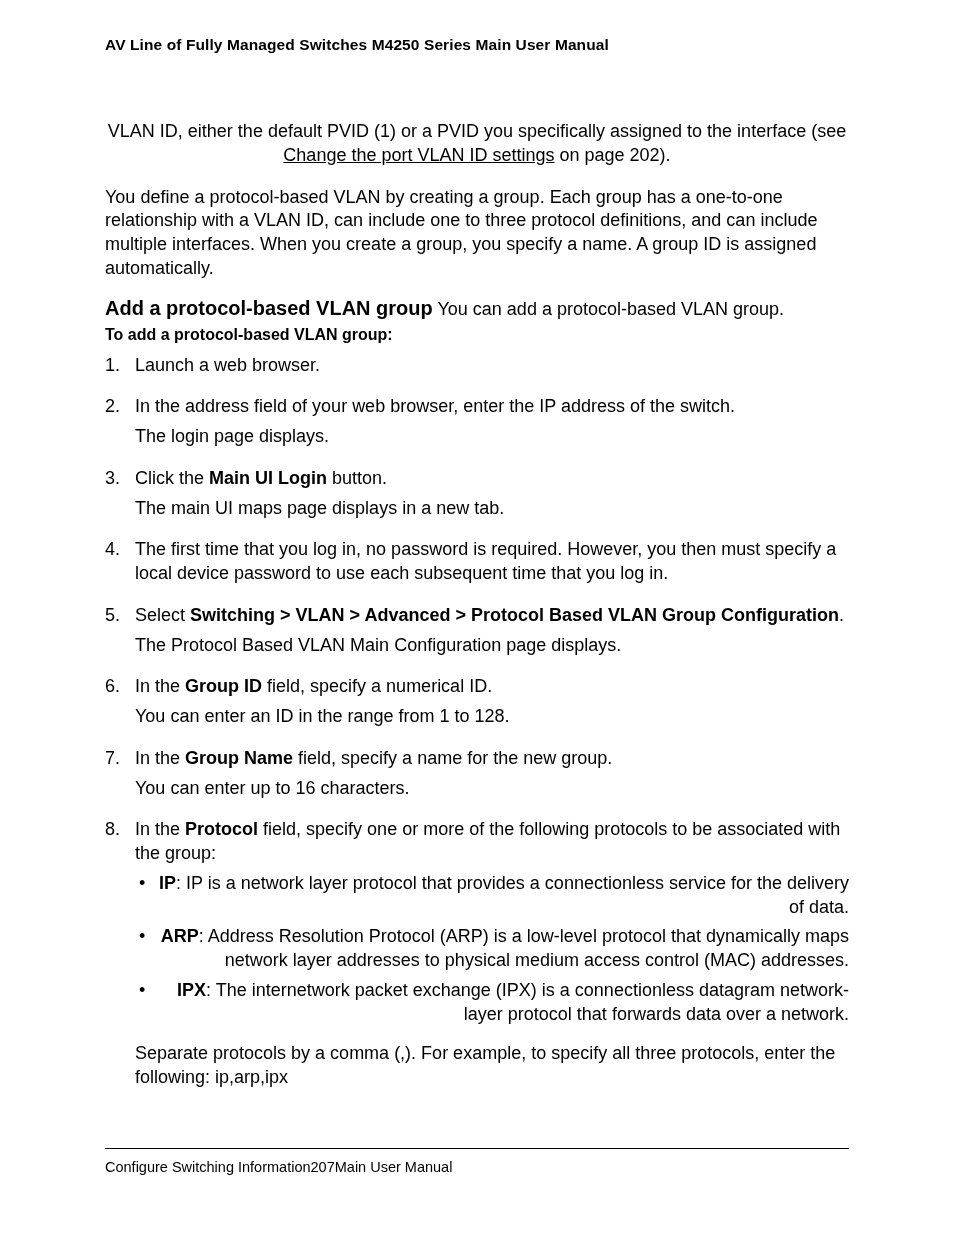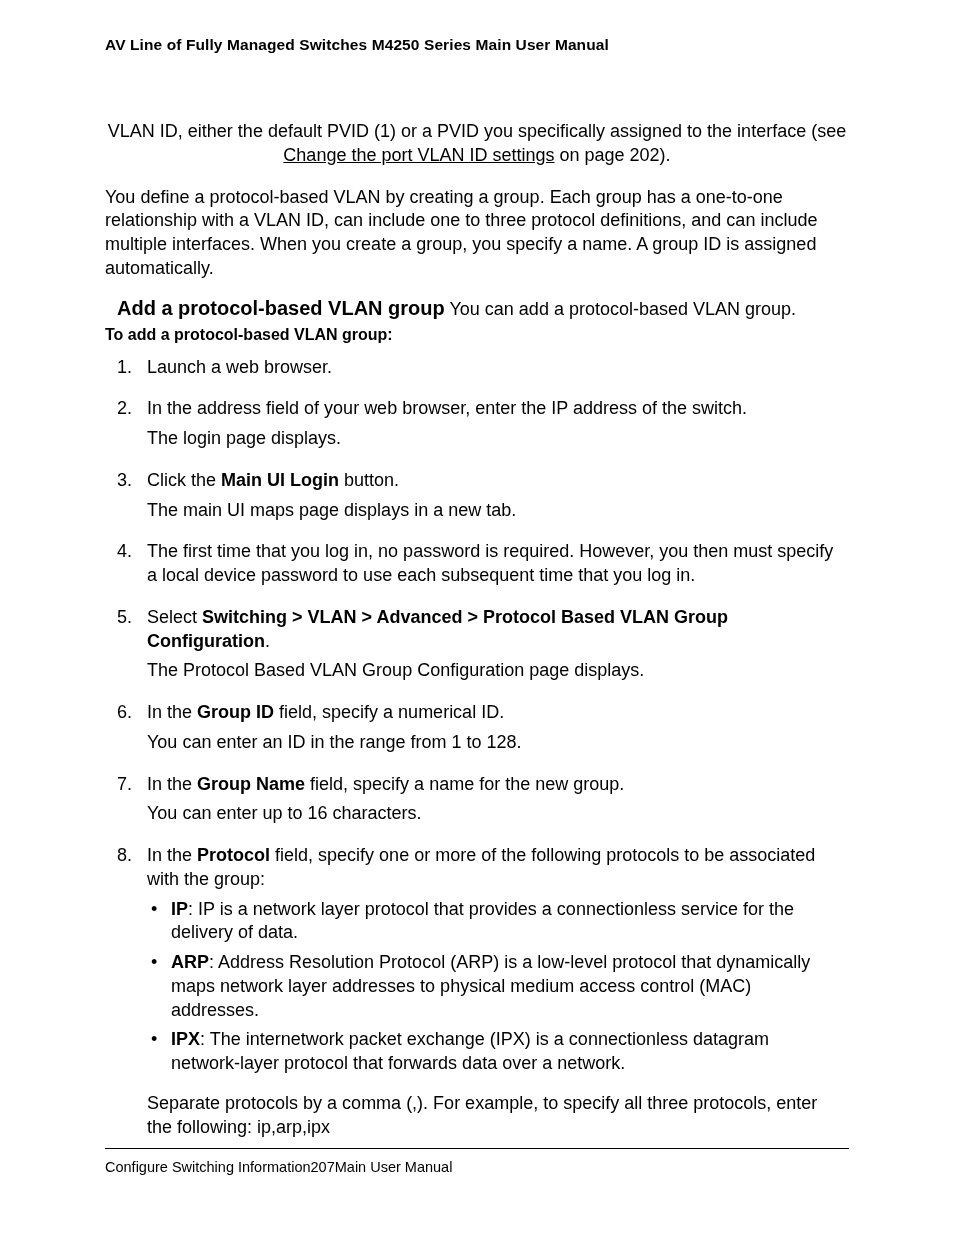--- a/index.html
+++ b/index.html
@@ -24,24 +24,24 @@
     margin-bottom: 66px;
   }
   .para {
     font-size: 18px;
     line-height: 1.32;
     margin: 0 0 14px 0;
   }
   .intro-gap { margin-bottom: 18px; text-align: center; }
   .underline { text-decoration: underline; }
   .heading-inline { margin: 16px 0 6px 0; }
-  .heading-inline .h { font-weight: 700; font-size: 20px; margin-left: 12px; }
+  .heading-inline .h { font-weight: 700; font-size: 20px; }
   .heading-inline .tail { font-size: 18px; }
   .sub-bold { font-weight: 700; font-size: 16px; margin-bottom: 10px; }
-  .steps { list-style: none; padding: 0; margin: 12px; counter-reset: step; }
+  .steps { list-style: none; padding: 0; margin: 0; counter-reset: step; }
   .steps > li {
     counter-increment: step;
     position: relative;
     padding-left: 30px;
     font-size: 18px;
     line-height: 1.32;
     margin-bottom: 18px;
   }
   .steps > li::before {
     content: counter(step) ".";
@@ -52,20 +52,21 @@
   .steps > li .sp { margin-top: 6px; }
   .steps > li .sp2 { margin-top: 16px; }
   .b { font-weight: 700; }
   .bullets { list-style: none; padding: 0; margin: 6px 0 0 0; }
   .bullets > li {
     position: relative;
     padding-left: 24px;
     font-size: 18px;
     line-height: 1.32;
     margin-bottom: 6px;
+    text-align: right;
   }
   .bullets > li::before {
     content: "•";
     position: absolute;
     left: 4px;
     top: 0;
     font-size: 18px;
   }
   .footer {
     position: absolute;
@@ -115,21 +116,21 @@
     </li>
 
     <li>
       <div class="sp">The first time that you log in, no password is required. However, you then must specify a local device password to use each subsequent time that you log in.</div>
     </li>
 
     <li>
       <div>
         <span>Select </span><span class="b">Switching &gt; VLAN &gt; Advanced &gt; Protocol Based VLAN Group Configuration</span><span>.</span>
       </div>
-      <div class="sp">The Protocol Based VLAN Group Configuration page displays.</div>
+      <div class="sp">The Protocol Based VLAN Main Configuration page displays.</div>
     </li>
 
     <li>
       <div>
         <span>In the </span><span class="b">Group ID</span><span> field, specify a numerical ID.</span>
       </div>
       <div class="sp">You can enter an ID in the range from 1 to 128.</div>
     </li>
 
     <li>

